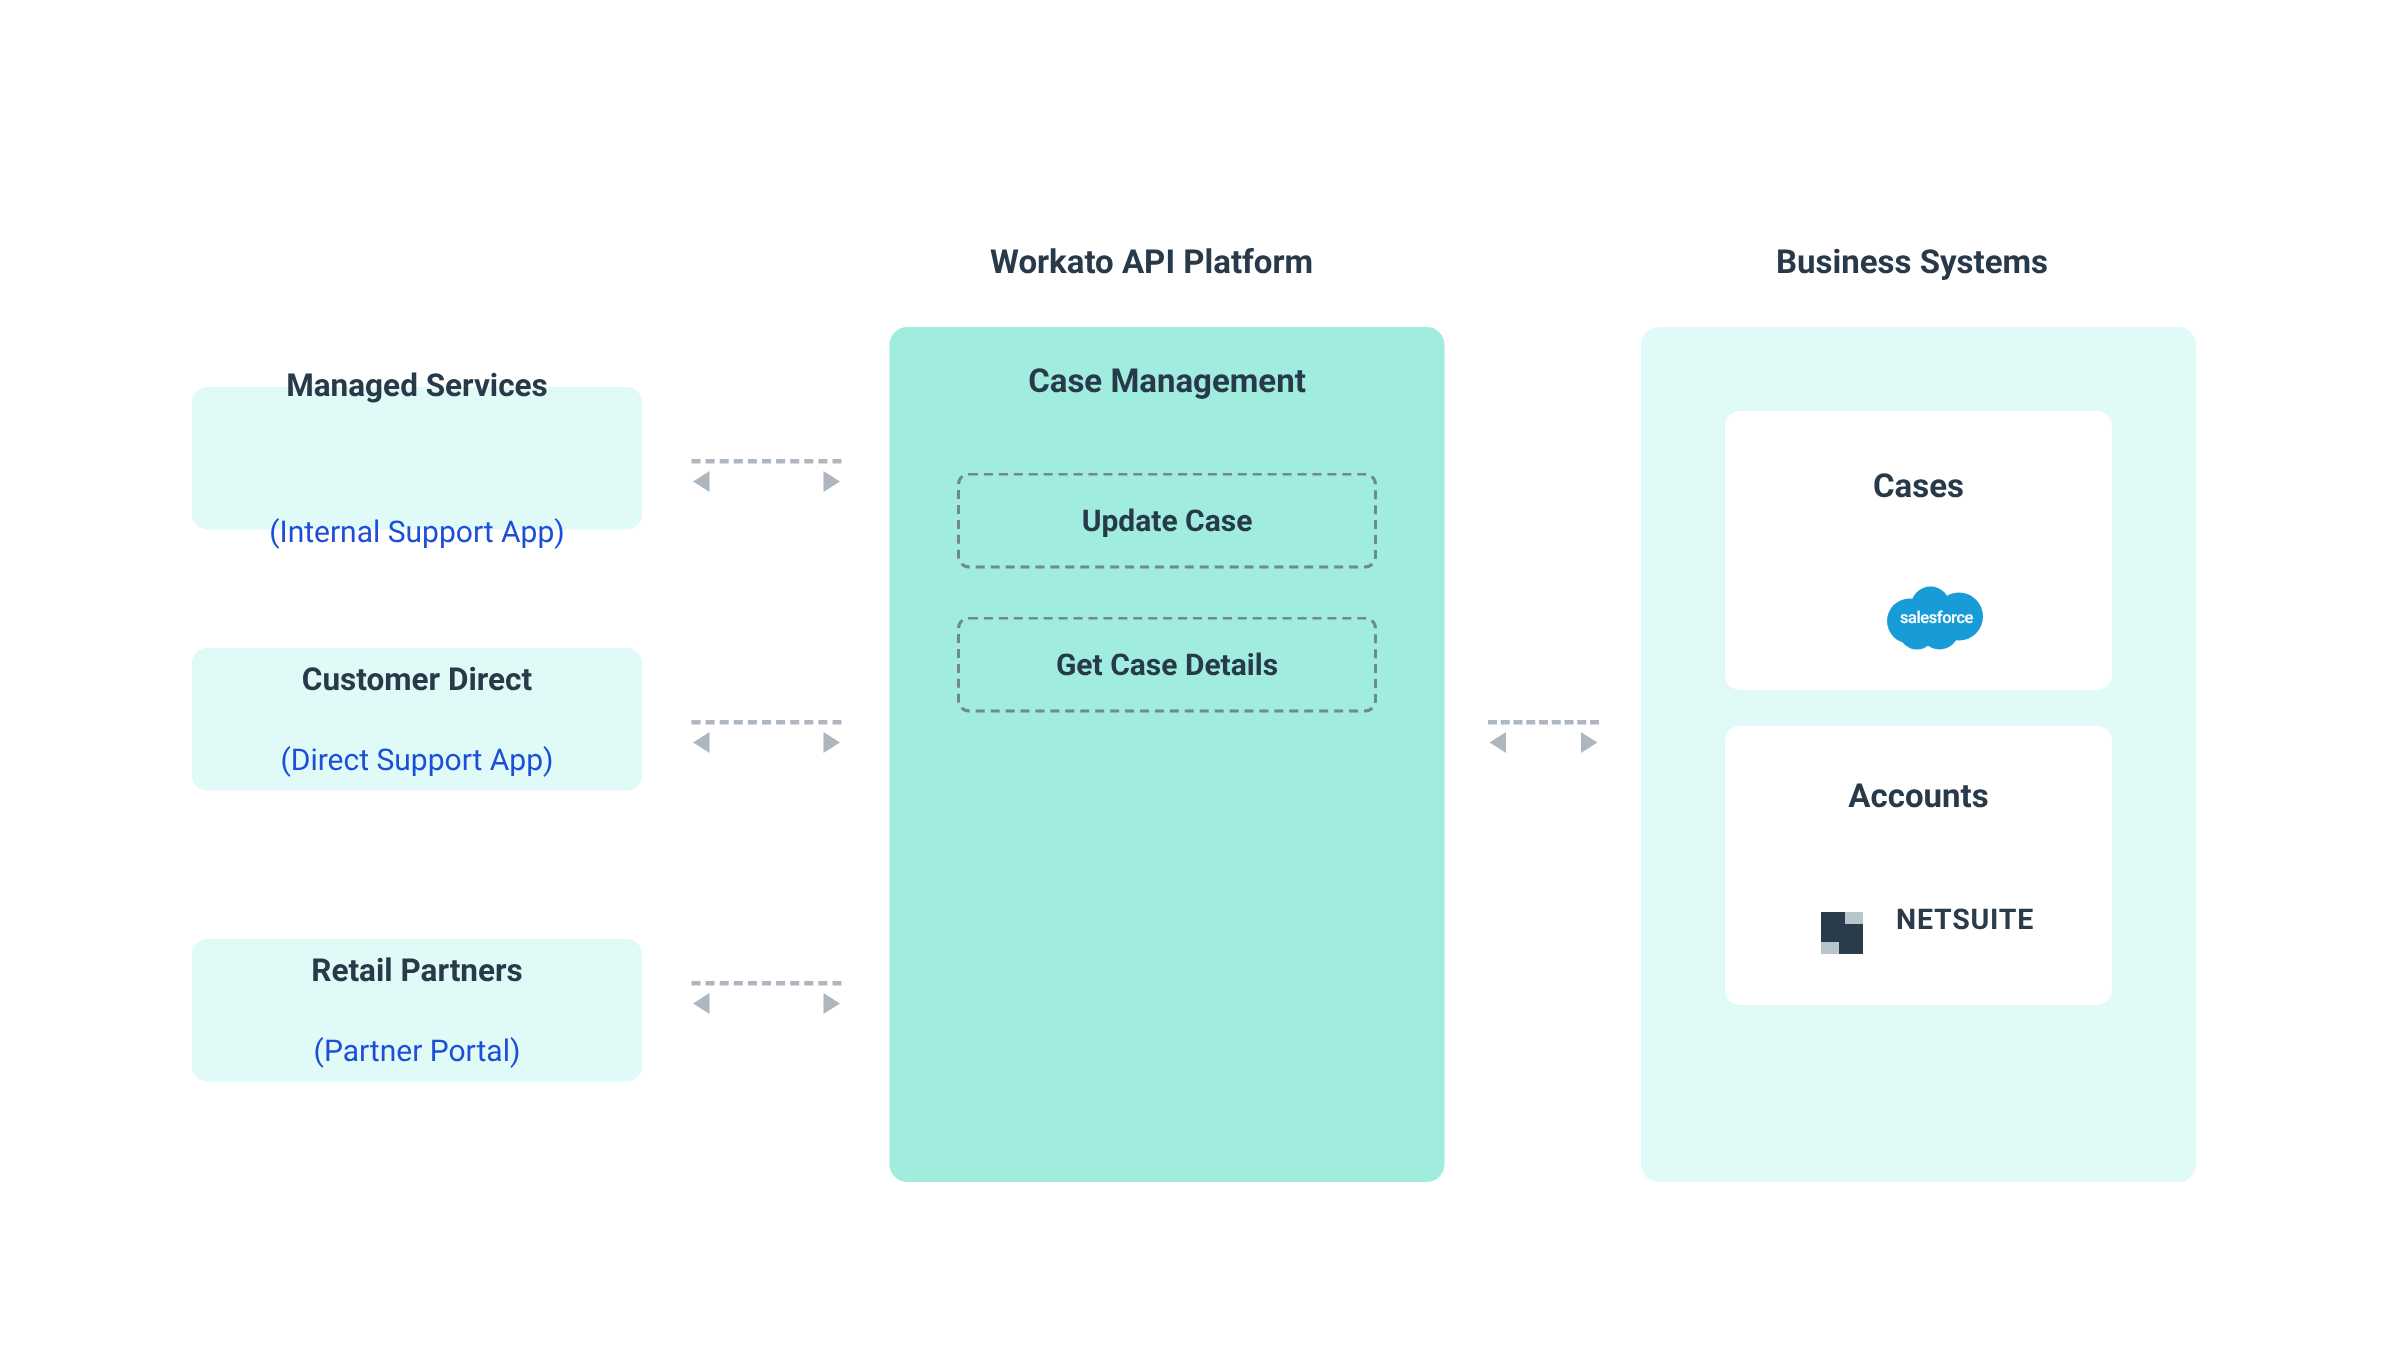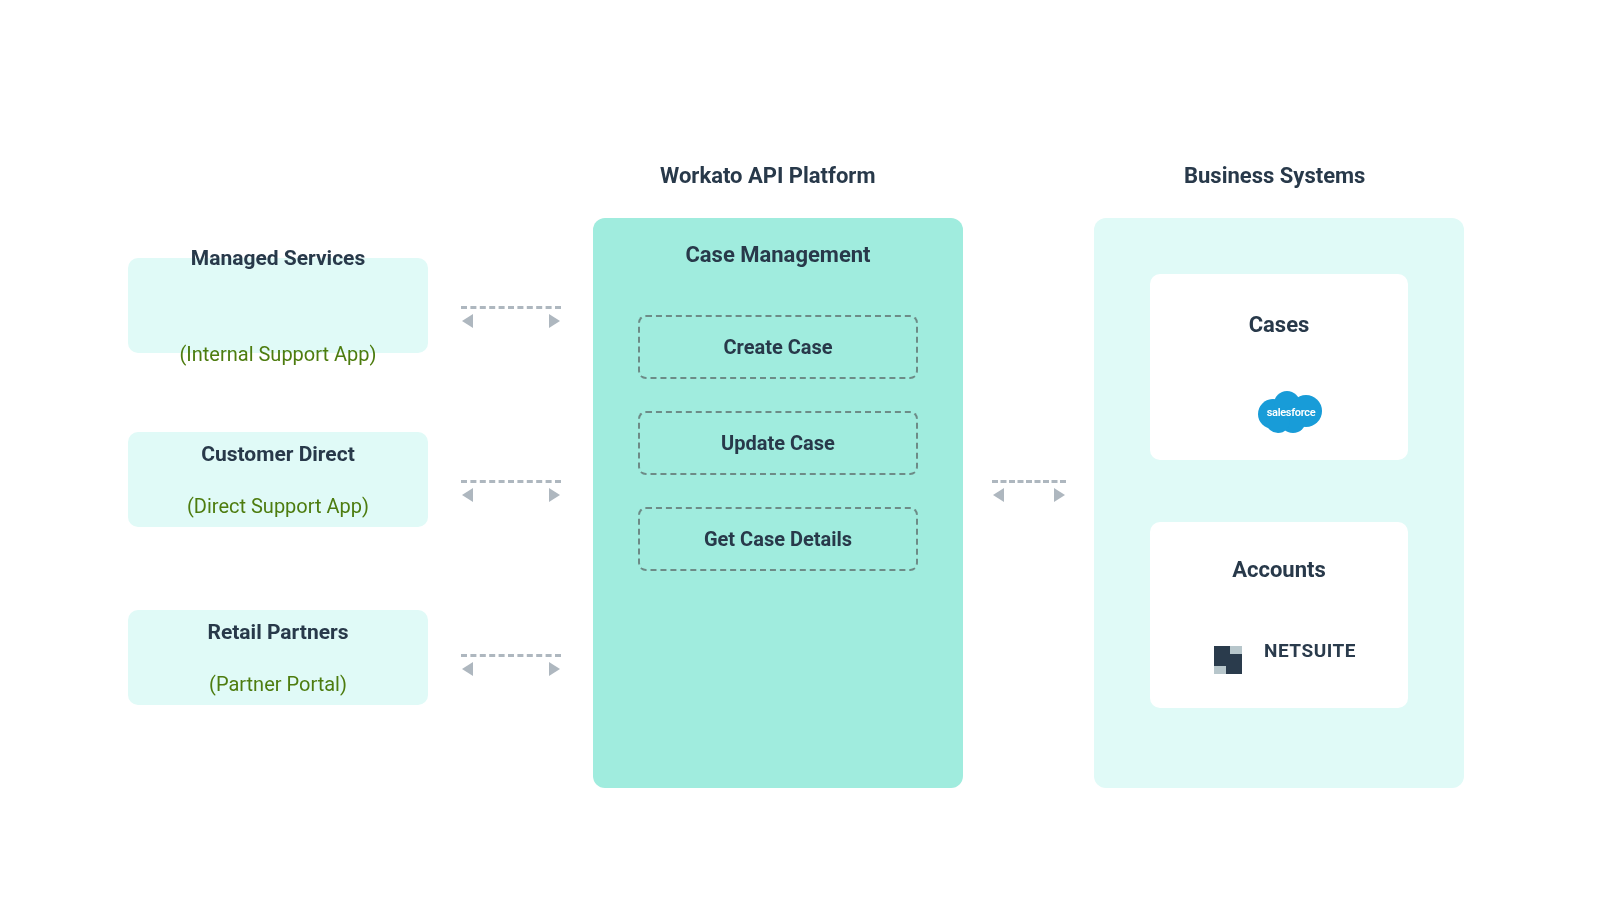--- a/index.html
+++ b/index.html
@@ -35,21 +35,21 @@
     justify-content: center;
     gap: 4px;
   }
   .client-title {
     font-weight: 700;
     font-size: 21px;
     color: #28394a;
   }
   .client-sub {
     font-size: 20px;
-    color: #4d7c0f;
+    color: #1d4ed8;
   }
   
   .platform-box {
     position: absolute;
     left: 545px;
     top: 170px;
     width: 370px;
     height: 570px;
     background: #a0ecde;
     border-radius: 12px;
@@ -82,21 +82,20 @@
     position: absolute;
     left: 1046px;
     top: 170px;
     width: 370px;
     height: 570px;
     background: #e0faf7;
     border-radius: 12px;
     padding: 44px 44px;
     display: flex;
     flex-direction: column;
-    gap: 38px;
   }
   .biz-card {
     background: #ffffff;
     border-radius: 10px;
     height: 186px;
     display: flex;
     flex-direction: column;
     align-items: center;
     justify-content: center;
     gap: 16px;
@@ -187,41 +186,40 @@
   <div class="col-heading" style="left:1136px; top:115px;">Business Systems</div>
 
   <div class="client-card" style="left:80px; top:210px;gap:48px;">
     <div class="client-title">Managed Services</div>
     <div class="client-sub">(Internal Support App)</div>
   </div>
   <div class="client-card" style="left:80px; top:384px;">
     <div class="client-title">Customer Direct</div>
     <div class="client-sub">(Direct Support App)</div>
   </div>
-  <div class="client-card" style="left:80px; top:562px;">
+  <div class="client-card" style="left:80px; top:578px;">
     <div class="client-title">Retail Partners</div>
     <div class="client-sub">(Partner Portal)</div>
   </div>
 
   <div class="connector" style="left:413px; top:258px; width:100px;">
     <span class="arrow arrow-left"></span>
     <span class="arrow arrow-right"></span>
   </div>
   <div class="connector" style="left:413px; top:432px; width:100px;">
     <span class="arrow arrow-left"></span>
     <span class="arrow arrow-right"></span>
   </div>
   <div class="connector" style="left:413px; top:606px; width:100px;">
     <span class="arrow arrow-left"></span>
     <span class="arrow arrow-right"></span>
   </div>
 
   <div class="platform-box">
     <div class="platform-title">Case Management</div>
-    <div class="op-card">Create Case</div>
     <div class="op-card">Update Case</div>
     <div class="op-card">Get Case Details</div>
   </div>
 
   <div class="connector" style="left:944px; top:432px; width:74px;">
     <span class="arrow arrow-left"></span>
     <span class="arrow arrow-right"></span>
   </div>
 
   <div class="biz-box">

